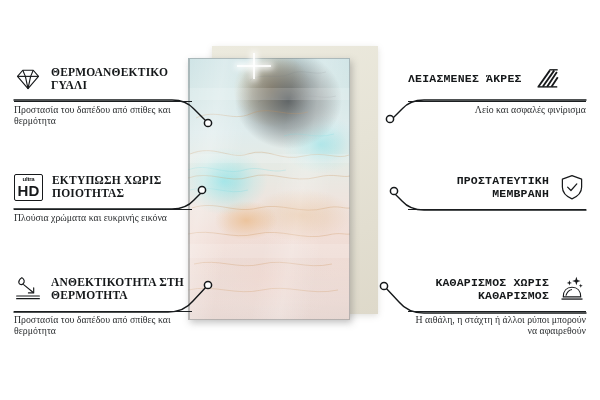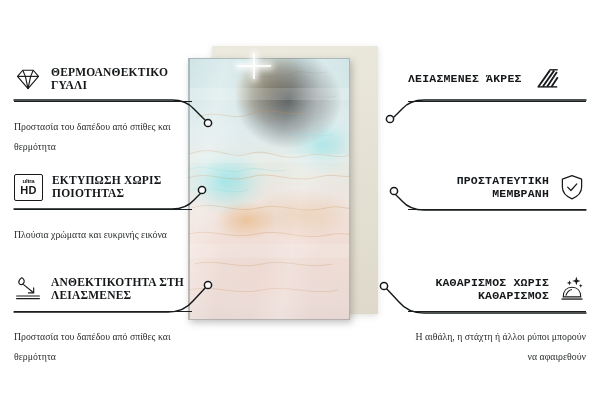--- a/index.html
+++ b/index.html
@@ -160,23 +160,23 @@
   }
   .feature.right .f-title { text-align: right; }
 
   .rule {
     height: 0;
     border-top: 1.1px solid #1b1e20;
     margin-top: 5px;
     width: 100%;
   }
   .f-body {
-    margin-top: 15px;
+    margin-top: 2px;
     font-size: 9.8px;
-    line-height: 20px;
+    line-height: 11px;
     color: #2a2d2f;
   }
   .feature.right .f-body { text-align: right; }
 
   .ico {
     flex: 0 0 auto;
     width: 28px;
     height: 28px;
     display: block;
   }
@@ -188,21 +188,21 @@
     border-radius: 2px;
     display: flex;
     flex-direction: column;
     align-items: center;
     justify-content: center;
     font-family: "Liberation Sans", sans-serif;
     color: #17191b;
     line-height: 1;
   }
   .hd-ultra { font-size: 6px; font-weight: 700; letter-spacing: -0.2px; }
-  .hd-hd    { font-size: 11px; font-weight: 700; margin-top: 1px; letter-spacing: 0.2px; }
+  .hd-hd    { font-size: 15px; font-weight: 700; margin-top: 1px; letter-spacing: 0.2px; }
 </style>
 </head>
 <body>
 
 <div id="stage">
 
   <div class="scene">
     <div class="backdrop"></div>
     <div class="backdrop-shadow"></div>
 
@@ -298,41 +298,42 @@
     <div class="f-head">
       <svg class="ico" viewBox="0 0 32 32">
         <g fill="none" stroke="#17191b" stroke-width="1.3" stroke-linejoin="round" stroke-linecap="round">
           <path d="M9,3 C12,5 12.5,8 10.5,10 C8.8,11.7 6,11 5.5,8.6 C5.2,7 6,5 9,3 Z"></path>
           <path d="M11,11 L22,20"></path>
           <path d="M16.5,20.5 L22.5,20.5 L22.5,14.6"></path>
           <path d="M3,24 L29,24"></path>
           <path d="M3,27 L29,27"></path>
         </g>
       </svg>
-      <div class="f-title">ΑΝΘΕΚΤΙΚΟΤΗΤΑ ΣΤΗ ΛΕΙΑΣΜΕΝΕΣ</div>
+      <div class="f-title">ΑΝΘΕΚΤΙΚΟΤΗΤΑ ΣΤΗ ΘΕΡΜΟΤΗΤΑ</div>
     </div>
     <div class="rule"></div>
     <div class="f-body">Προστασία του δαπέδου από σπίθες και θερμότητα</div>
   </div>
 
   <div class="feature right" style="top:62px;">
     <div class="f-head">
       <div class="f-title">ΛΕΙΑΣΜΕΝΕΣ ΆΚΡΕΣ</div>
       <svg class="ico" viewBox="0 0 32 32">
         <g stroke="#17191b" stroke-width="2.1" stroke-linecap="square">
           <path d="M9,24 L21,7"></path>
           <path d="M14,24 L26,7"></path>
           <path d="M19,24 L29,9"></path>
           <path d="M24,24 L30,15"></path>
         </g>
         <path d="M7.5,25 L30,25" stroke="#17191b" stroke-width="1.6"></path>
         <path d="M21,5.5 L30.5,5.5" stroke="#17191b" stroke-width="1.6"></path>
       </svg>
     </div>
     <div class="rule"></div>
+    <div class="f-body">Λείο και ασφαλές φινίρισμα</div>
   </div>
 
   <div class="feature right" style="top:170px;">
     <div class="f-head">
       <div class="f-title">ΠΡΟΣΤΑΤΕΥΤΙΚΗ ΜΕΜΒΡΑΝΗ</div>
       <svg class="ico" viewBox="0 0 32 32">
         <g fill="none" stroke="#17191b" stroke-width="1.4" stroke-linejoin="round" stroke-linecap="round">
           <path d="M16,3 L27,7 L27,16 C27,22.5 22,27 16,29.5 C10,27 5,22.5 5,16 L5,7 Z"></path>
           <path d="M11,16.2 L14.8,20 L21.5,12.4"></path>
         </g>

